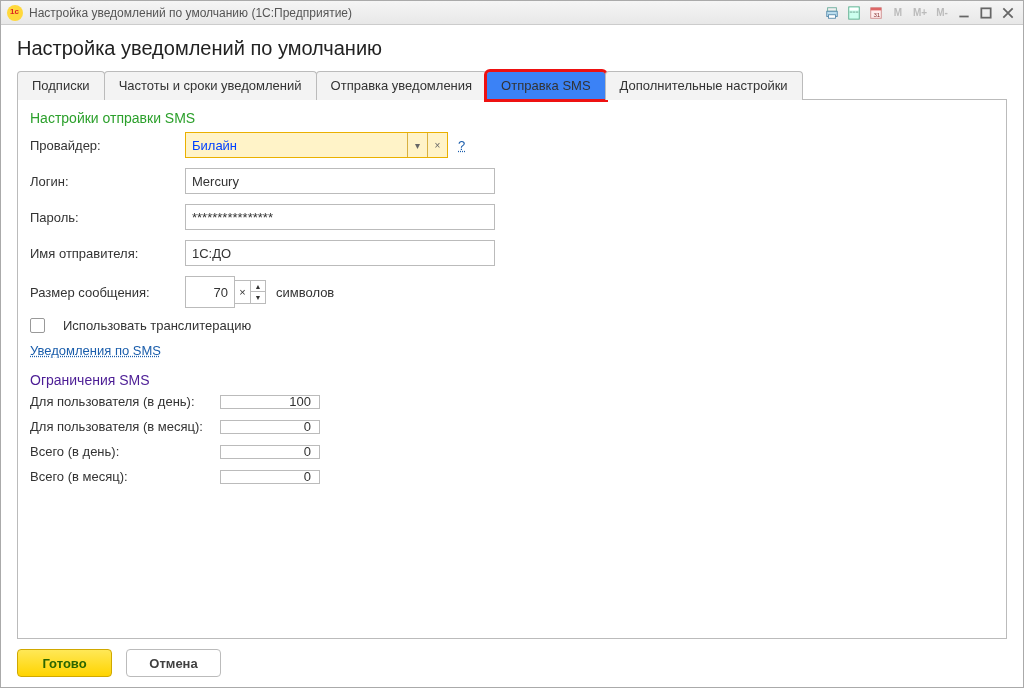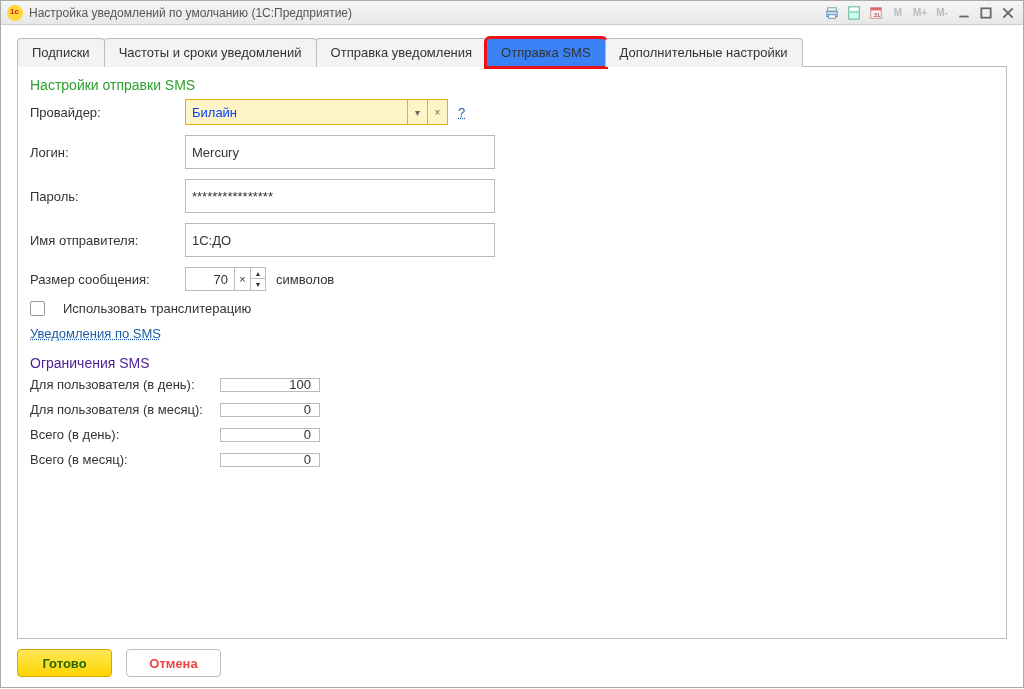--- a/index.html
+++ b/index.html
@@ -125,21 +125,21 @@
       width: 155px;
       color: #333;
     }
     .label.wider {
       width: 190px;
     }
     .field {
       height: 26px;
       border: 1px solid #bbb;
       background: #fff;
-      padding: 16px 6px;
+      padding: 8px 6px;
       font-size: 13px;
       color: #333;
       display: flex;
       align-items: center;
       width: 310px;
     }
     .provider {
       border: 1px solid #eab000;
       background: #fff3c8;
       display: flex;
@@ -173,21 +173,21 @@
       margin-left: 10px;
       text-decoration: underline dotted;
       cursor: pointer;
     }
     .spin {
       display: flex;
       align-items: center;
     }
     .spin .numbox {
       width: 50px;
-      height: 24px;
+      height: 32px;
       border: 1px solid #bbb;
       text-align: right;
       padding: 0 6px;
       display: flex;
       align-items: center;
       justify-content: flex-end;
     }
     .spin .x {
       width: 16px;
       height: 24px;
@@ -266,21 +266,21 @@
       font-size: 13px;
       font-weight: bold;
     }
     .btn.primary {
       background: linear-gradient(to bottom, #ffe857, #ffd400);
       border-color: #d0a800;
       color: #2a6600;
     }
     .btn.secondary {
       background: #fff;
-      color: #ef4444;
+      color: #404040;
     }
   </style>
 </head>
 <body>
 
 <div class="window">
   <div class="titlebar">
     <div class="titlebar-icon"></div>
     <div class="titlebar-text">Настройка уведомлений по умолчанию  (1С:Предприятие)</div>
     <div class="titlebar-right">
@@ -322,20 +322,21 @@
       </div>
       <div class="tb-btn">
         <svg viewBox="0 0 12 12">
             <path d="M2 2 L10 10 M10 2 L2 10" stroke="#666" stroke-width="1.5"></path>
           </svg>
       </div>
     </div>
   </div>
 
   <div class="content">
+    <div class="page-title">Настройка уведомлений по умолчанию</div>
 
     <div class="tabs">
       <div class="tab">Подписки</div>
       <div class="tab">Частоты и сроки уведомлений</div>
       <div class="tab">Отправка уведомления</div>
       <div class="tab active highlighted">Отправка SMS</div>
       <div class="tab">Дополнительные настройки</div>
     </div>
 
     <div class="panel">

